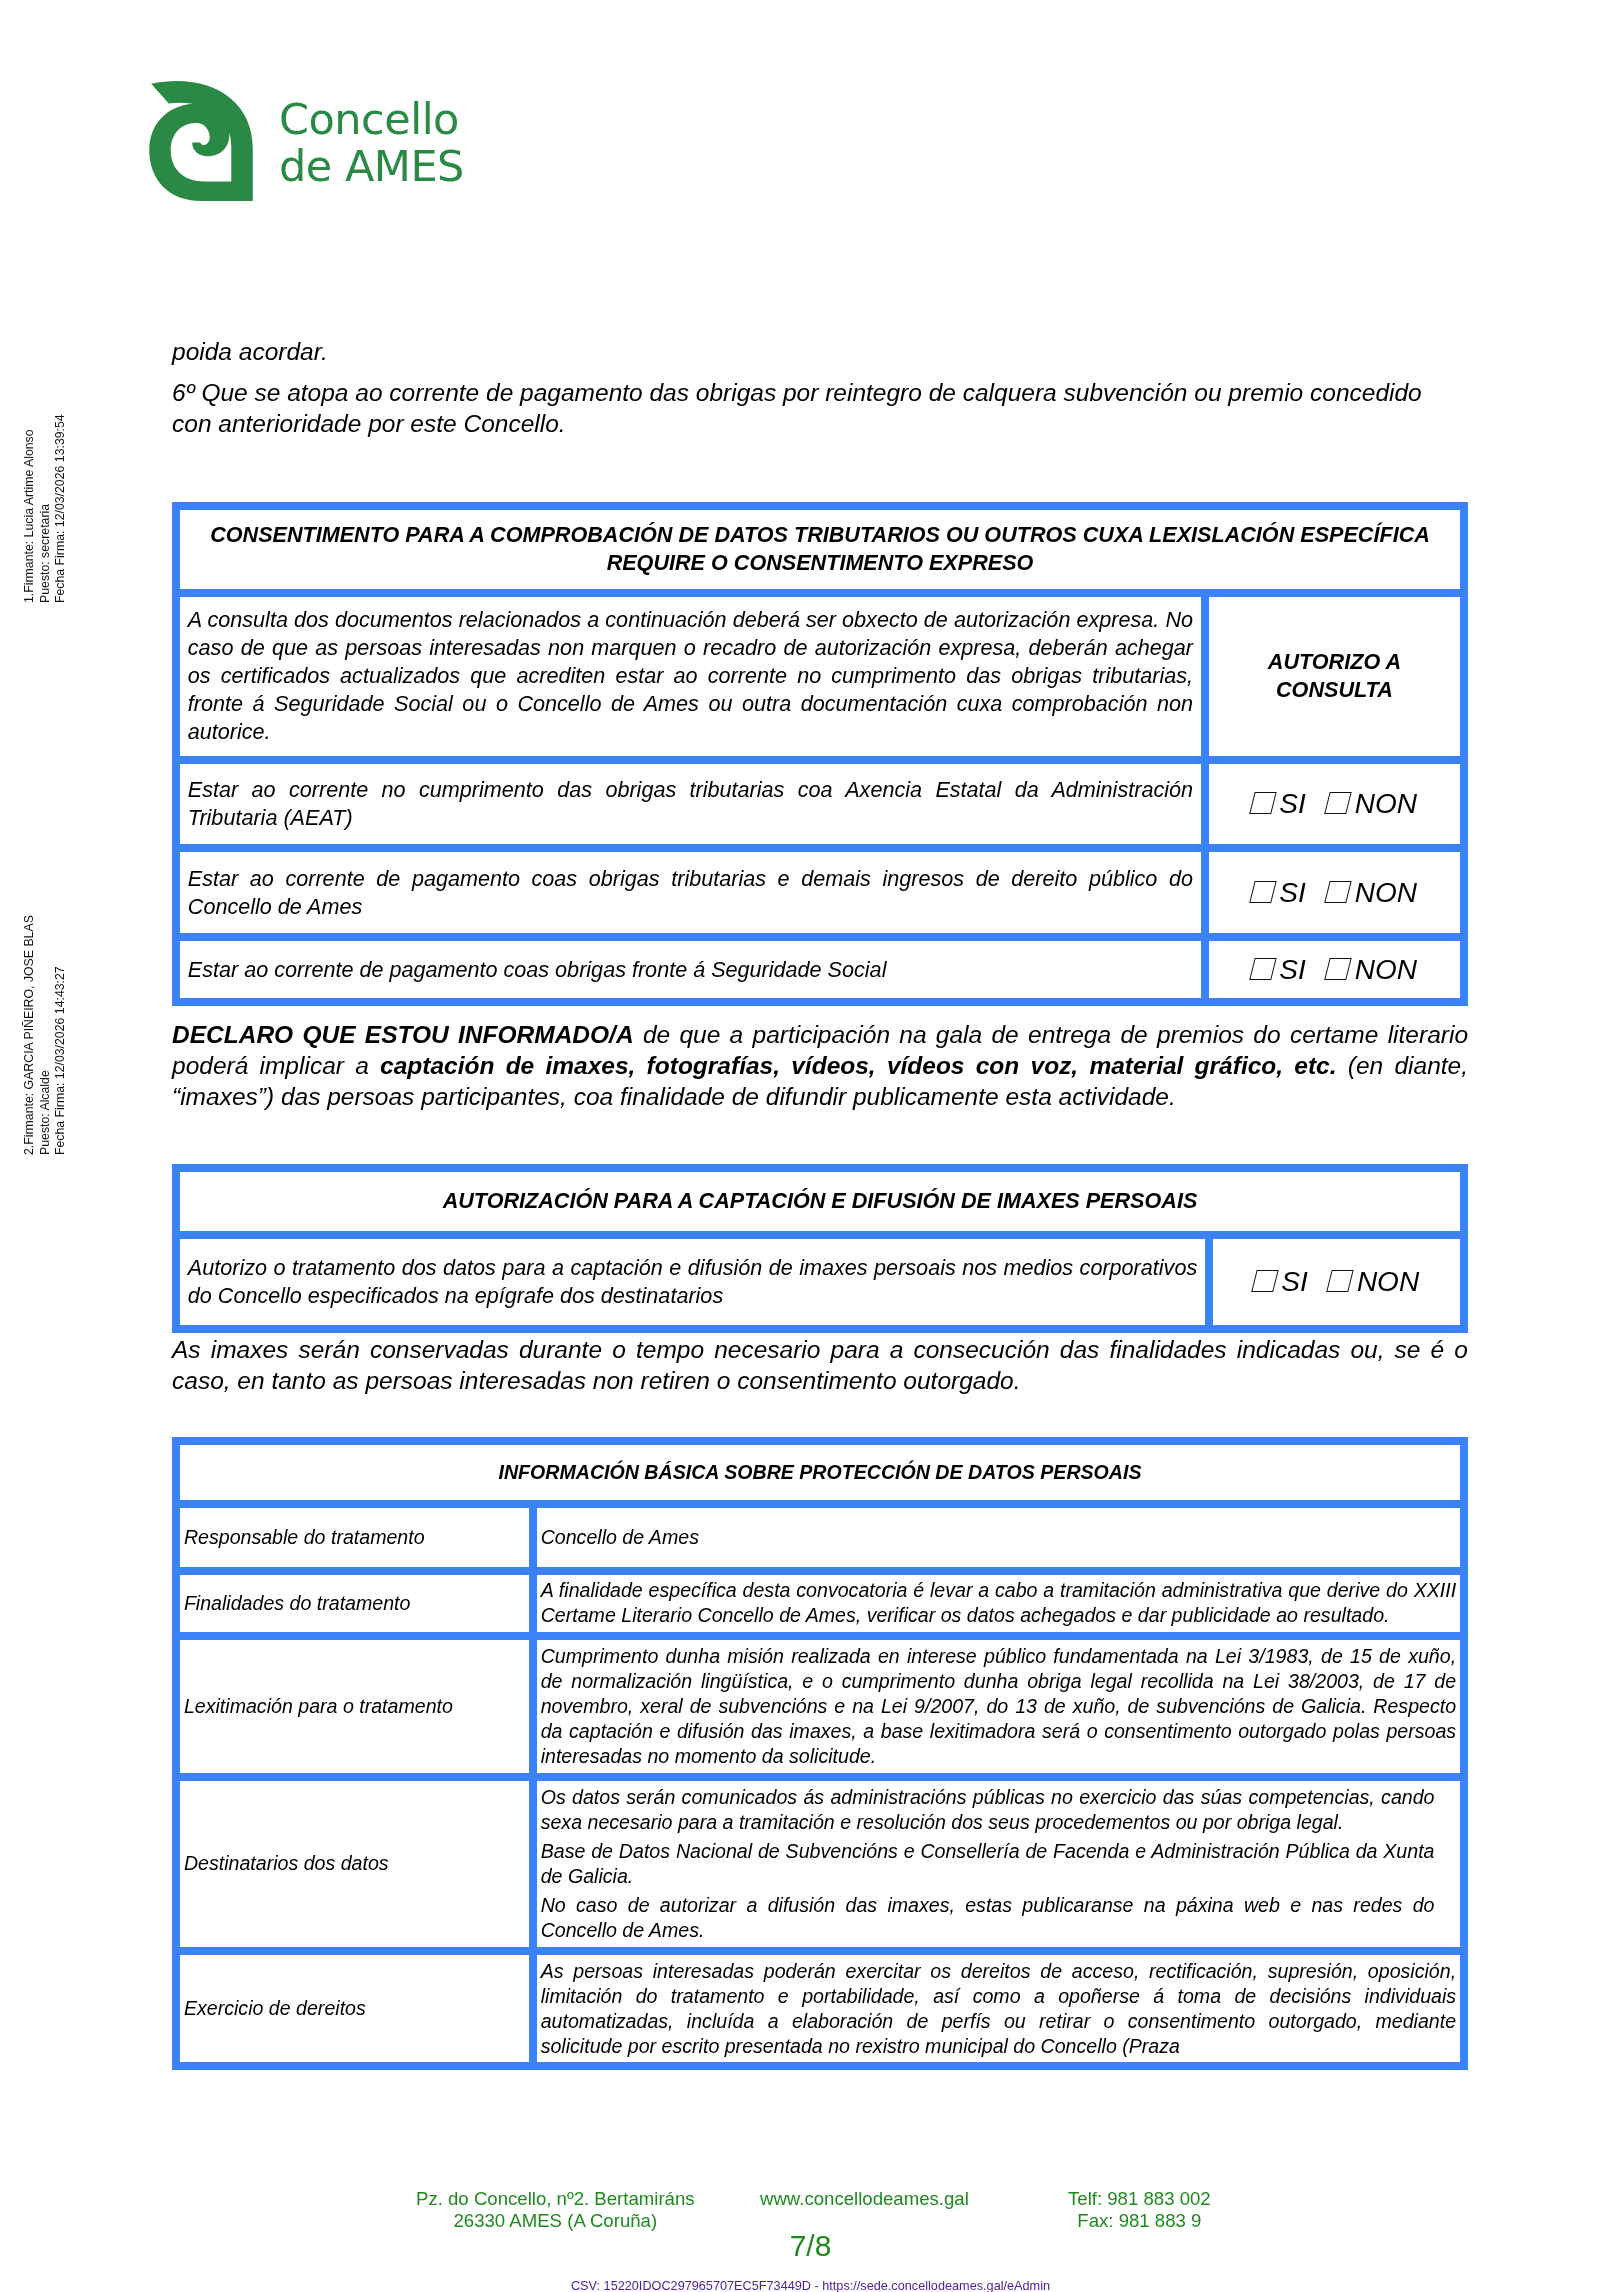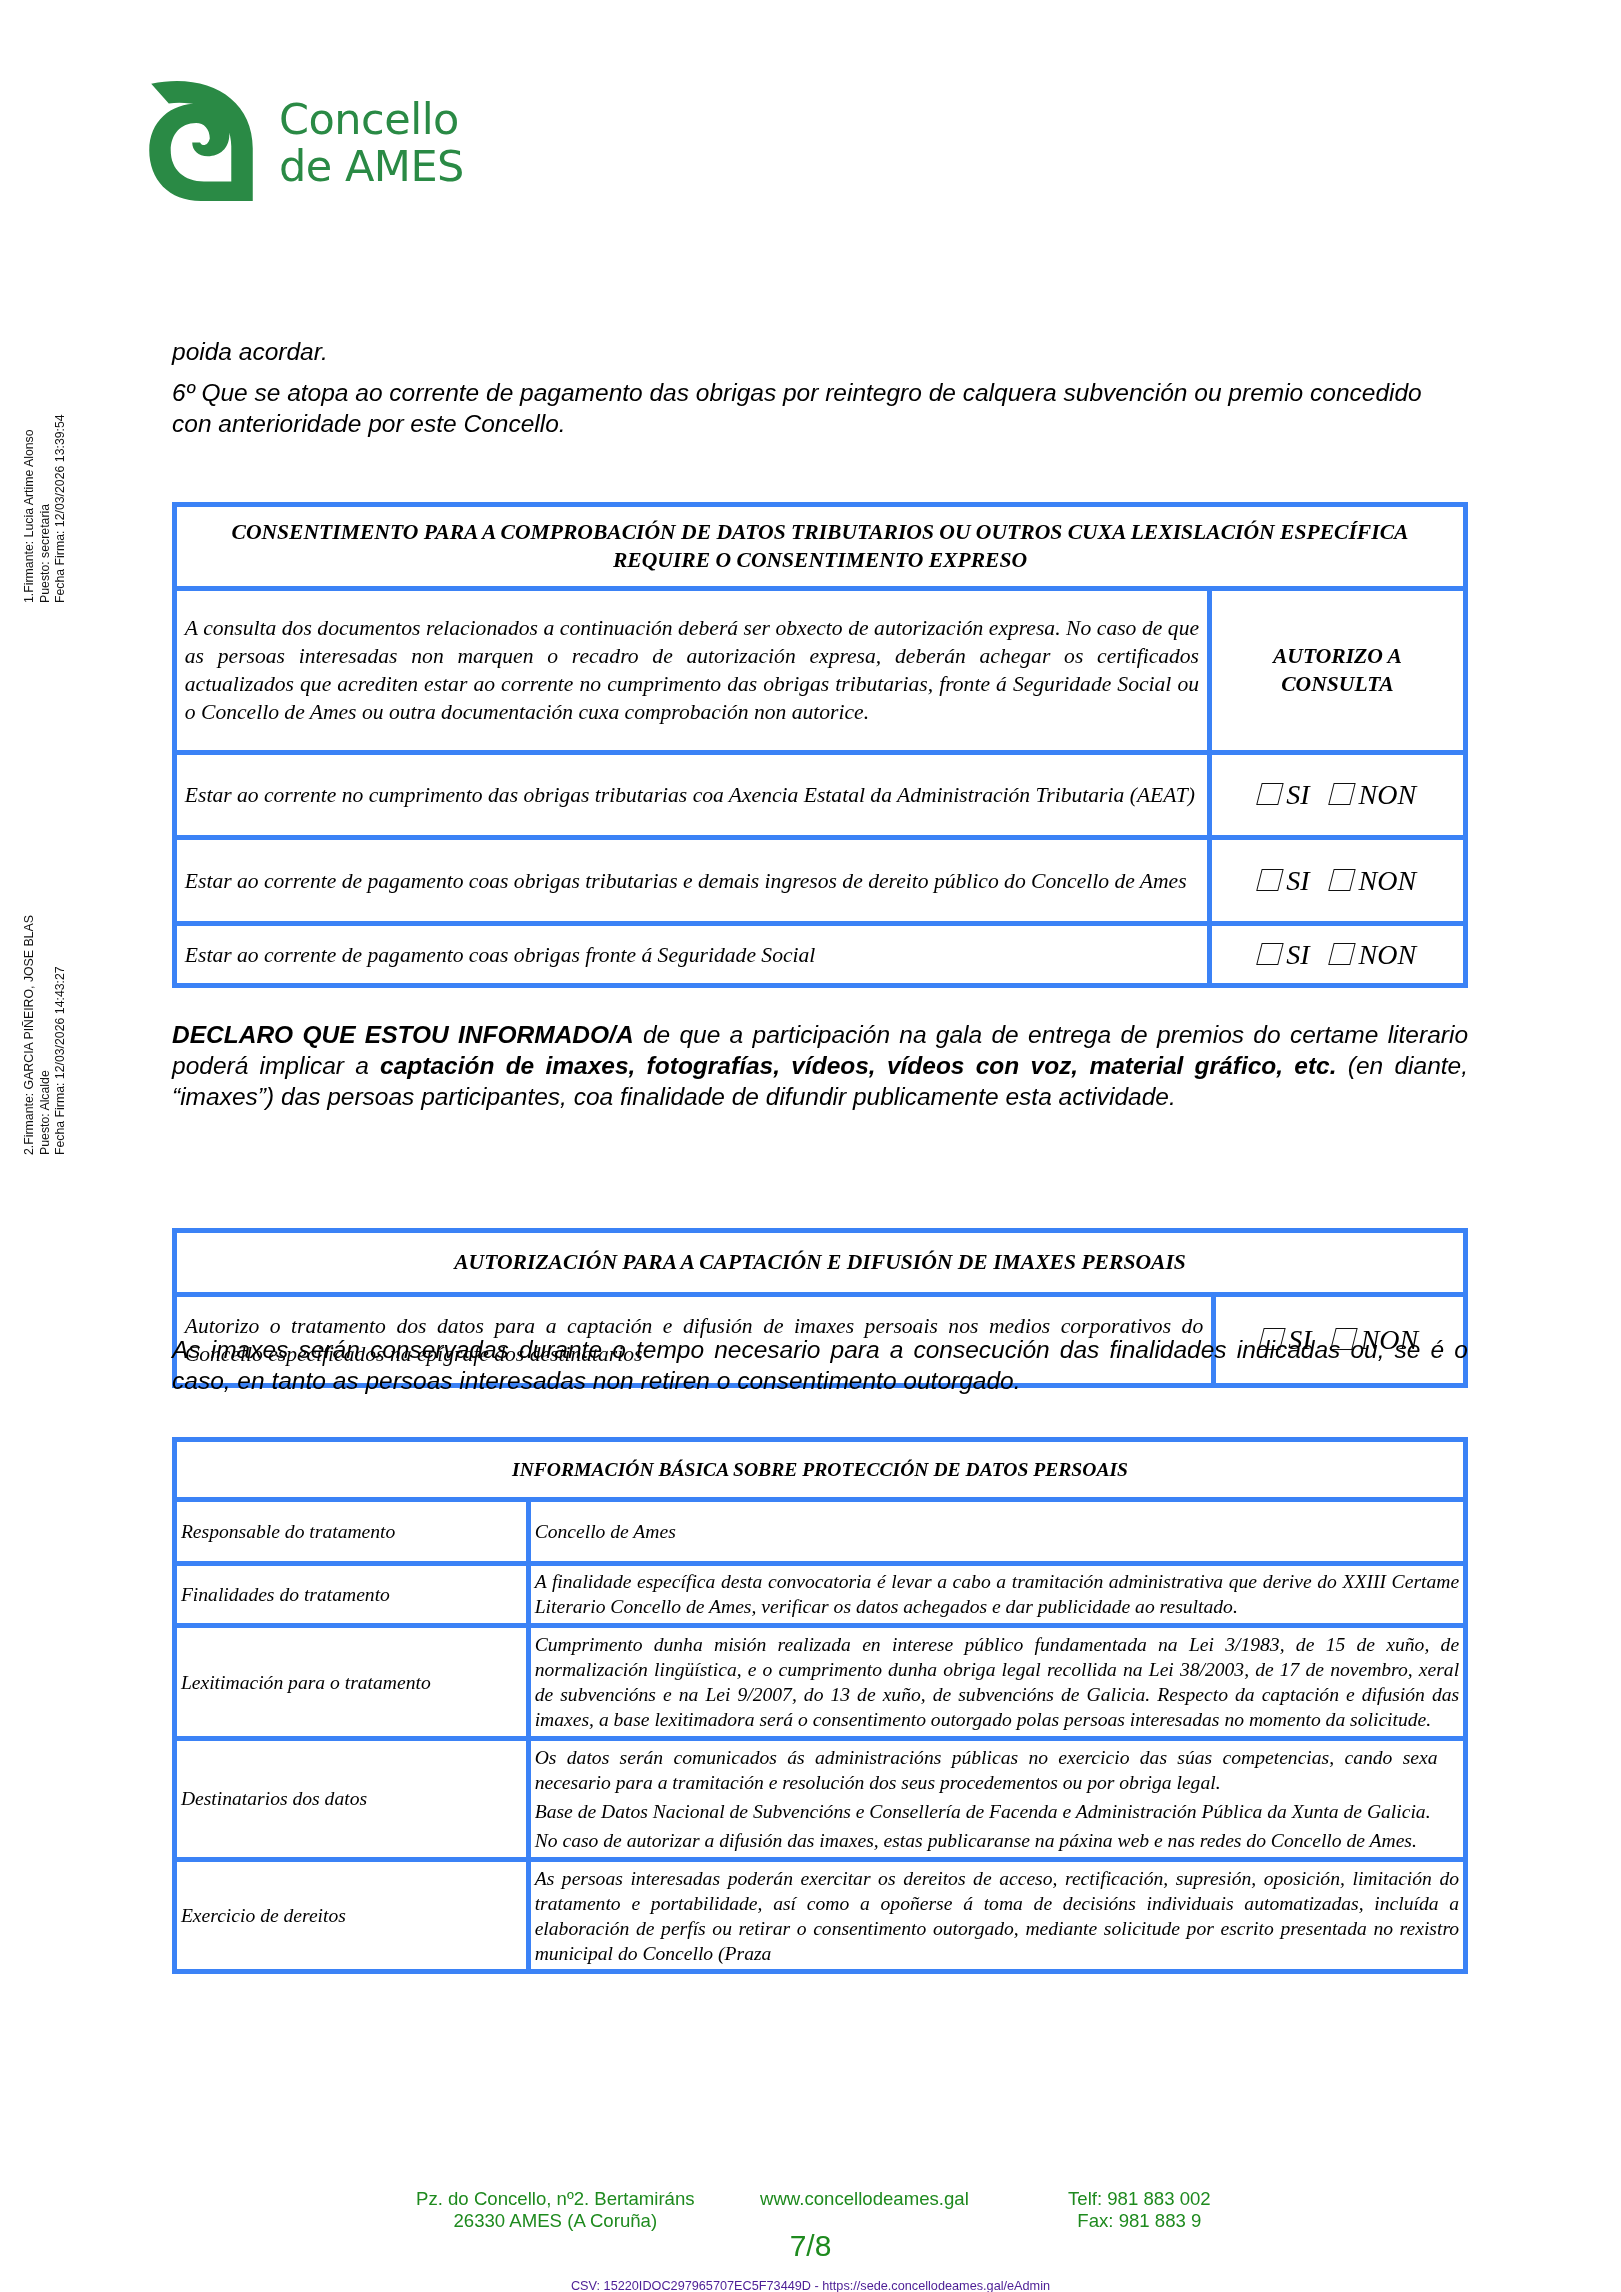--- a/index.html
+++ b/index.html
@@ -6,21 +6,21 @@
   body { width: 1621px; height: 2293px; position: relative; overflow: hidden; font-family: "Liberation Sans", sans-serif; color: #000; }
   .logo { position: absolute; left: 147px; top: 78px; width: 333px; height: 127px; }
   .logo svg { position: absolute; left: 0; top: 0; }
   .logo-text { position: absolute; left: 132px; top: 17.6px; color: #2a8a45; font-family: "DejaVu Sans", sans-serif; font-size: 43px; line-height: 47px; letter-spacing: -0.5px; }
   .side { position: absolute; transform: rotate(-90deg); transform-origin: left top; font-size: 12.3px; line-height: 15.7px; color: #111; white-space: nowrap; }
   .side div { height: 15.7px; }
   .content { position: absolute; left: 172px; width: 1296px; }
   .para { font-style: italic; font-size: 24.5px; line-height: 31px; margin: 0; }
   .justify { text-align: justify; }
   table { border-collapse: collapse; width: 100%; }
-  td { border: 5px solid #3b82f6; vertical-align: middle; font-family: Liberation Serif, serif; }
+  td { border: 8px solid #3b82f6; vertical-align: middle; }
   .th { font-weight: bold; font-style: italic; text-align: center; font-size: 21.6px; line-height: 28px; padding: 5.9px 9.8px; }
   .tx { font-style: italic; font-size: 21.6px; line-height: 28px; padding: 5.9px 7.8px; text-align: justify; border-radius: 27px; }
   .chk { font-style: italic; font-size: 28px; text-align: center; white-space: nowrap; }
   .box { display: inline-block; width: 19.6px; height: 19.6px; border: 1.5px solid #111; transform: skewX(-14deg); vertical-align: -1px; margin-right: 5.9px; }
   .gap { display: inline-block; width: 21.6px; }
   .t3 td { font-style: italic; font-size: 19.6px; line-height: 25px; }
   .t3 .lbl { padding: 3.9px 3.9px; width: 341px; margin-left: 20px; }
   .t3 .val { padding: 3.9px 3.9px; text-align: justify; }
   .t3 .val p { margin: 0 0 3.9px 0; }
   .t3 .val p:last-child { margin-bottom: 0; }
@@ -86,21 +86,21 @@
       </td>
     </tr>
   </tbody>
     </table>
 </div>
 
 <div class="content" style="top:1019px;">
   <p class="para justify"><b class="bi">DECLARO QUE ESTOU INFORMADO/A</b><span> de que a participación na gala de entrega de premios do certame literario poderá implicar a </span><b class="bi">captación de imaxes, fotografías, vídeos, vídeos con voz, material gráfico, etc.</b><span> (en diante, “imaxes”) das persoas participantes, coa finalidade de difundir publicamente esta actividade.</span></p>
 </div>
 
-<div class="content" style="top:1228px;">
+<div class="content" style="top:1164px;">
   <table>
     <tbody>
         <tr>
       <td class="th" colspan="2" style="height:47px;">AUTORIZACIÓN PARA A CAPTACIÓN E DIFUSIÓN DE IMAXES PERSOAIS</td>
     </tr>
     <tr>
       <td class="tx" style="height:74px;">Autorizo o tratamento dos datos para a captación e difusión de imaxes persoais nos medios corporativos do Concello especificados na epígrafe dos destinatarios</td>
       <td class="chk" style="width:245px;">
         <span class="box"></span><span>SI</span><span class="gap"></span><span class="box"></span><span>NON</span>
       </td>

